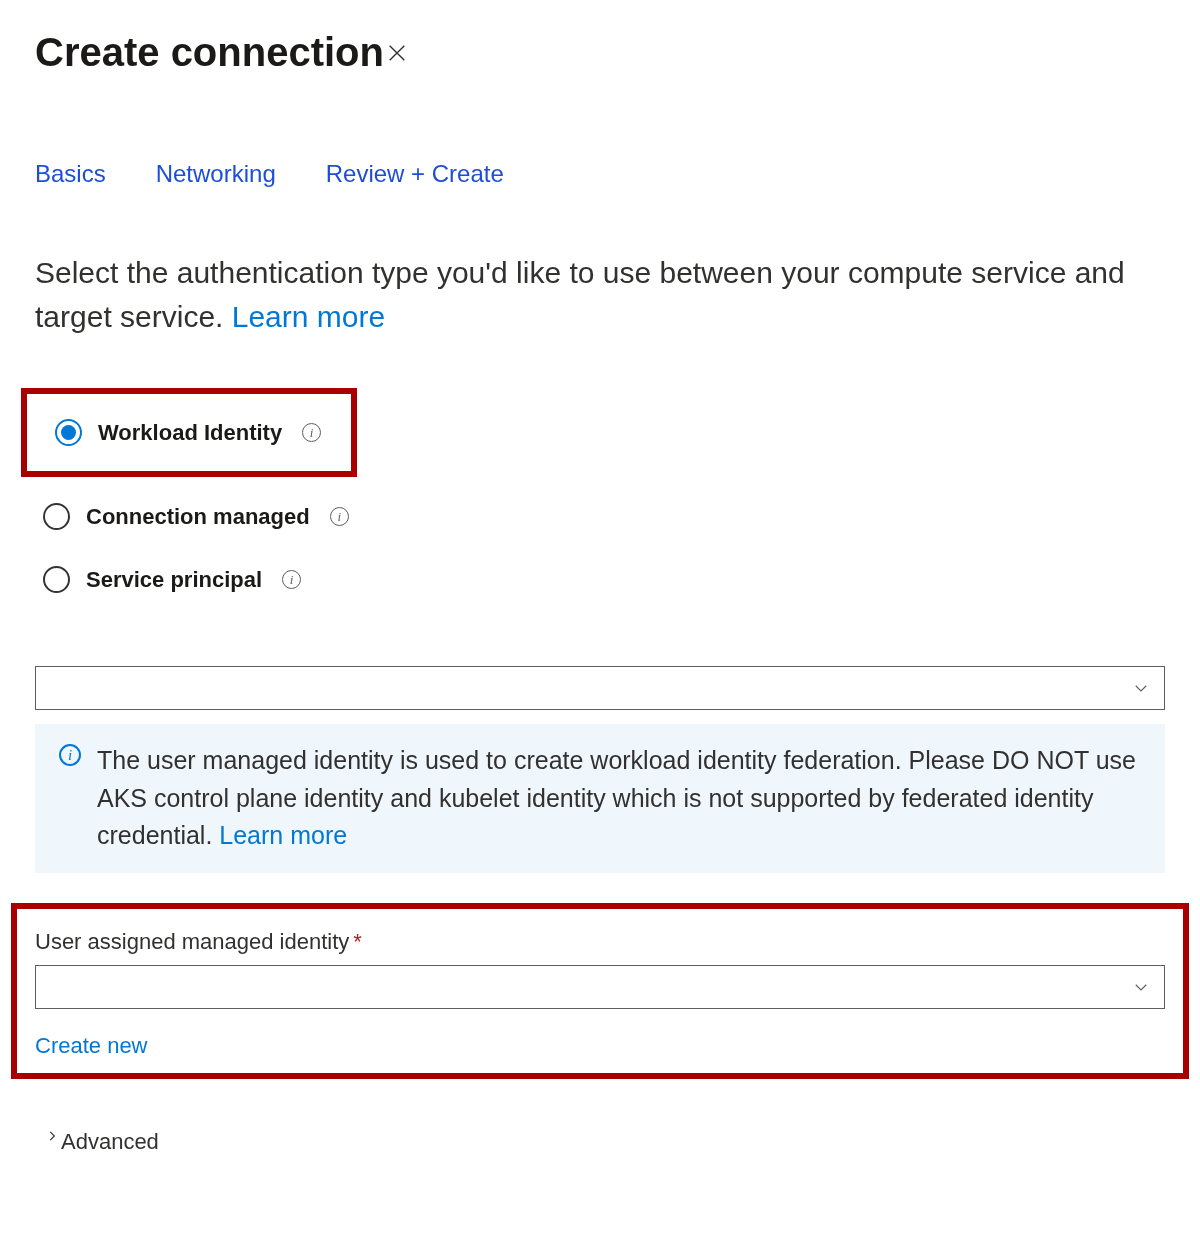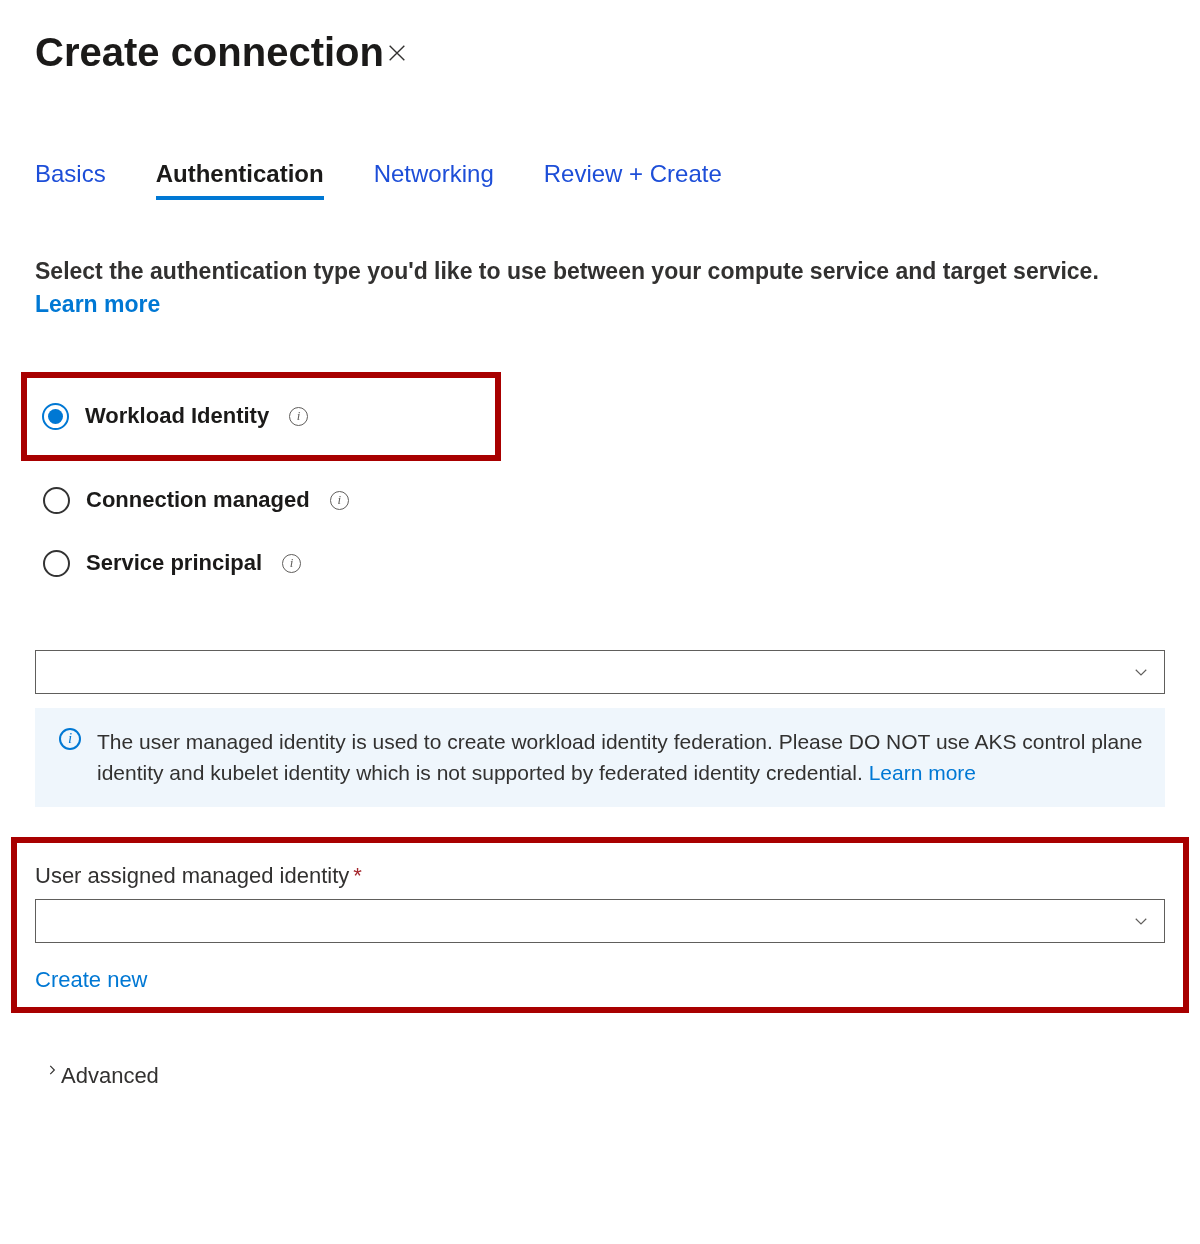--- a/index.html
+++ b/index.html
@@ -53,47 +53,46 @@
       padding-bottom: 8px;
       cursor: pointer;
       font-weight: 400;
     }
     .tab.active {
       font-weight: 600;
       color: #1b1a19;
       border-bottom: 4px solid #0078d4;
     }
     .description {
-      font-size: 23px;
+      font-size: 30px;
       color: #323130;
       line-height: 1.45;
       margin-bottom: 50px;
-      font-weight: bold;
     }
     .description .link {
       color: #0078d4;
       cursor: pointer;
     }
     .radio-group {
       margin-bottom: 55px;
     }
     .radio-option {
       display: flex;
       align-items: center;
       padding: 18px 0 18px 8px;
       gap: 16px;
     }
     .radio-option.highlighted {
       border: 6px solid #a80000;
       margin-left: -14px;
-      padding-left: 15px;
+      padding-left: 28px;
       padding-top: 25px;
       padding-bottom: 25px;
       margin-bottom: 8px;
-      width: 480px;
+      width: 336px;
     }
     .radio-circle {
       width: 27px;
       height: 27px;
       border: 2px solid #333;
       border-radius: 50%;
       display: flex;
       align-items: center;
       justify-content: center;
       flex-shrink: 0;
@@ -173,21 +172,21 @@
       display: flex;
       gap: 16px;
       margin-bottom: 30px;
       margin-top: 14px;
     }
     .info-box-icon {
       flex-shrink: 0;
       margin-top: 2px;
     }
     .info-box-text {
-      font-size: 21px;
+      font-size: 25px;
       line-height: 1.5;
       color: #323130;
     }
     .info-box-text .link {
       color: #0078d4;
       cursor: pointer;
     }
     .highlighted-section {
       border: 6px solid #a80000;
       padding: 20px 18px 14px 18px;
@@ -225,21 +224,20 @@
     <h1 class="title">Create connection</h1>
     <div class="close-icon">
       <svg viewBox="0 0 24 24">
         <path d="M4 4 L20 20 M20 4 L4 20" stroke="#323130" stroke-width="1.5" fill="none"></path>
       </svg>
     </div>
   </div>
 
   <div class="tabs">
     <div class="tab">Basics</div>
-    <div class="tab active">Authentication</div>
     <div class="tab">Networking</div>
     <div class="tab">Review + Create</div>
   </div>
 
   <p class="description">
     <span>Select the authentication type you'd like to use between your compute service and target service. </span><span class="link">Learn more</span>
   </p>
 
   <div class="radio-group">
     <div class="radio-option highlighted">

